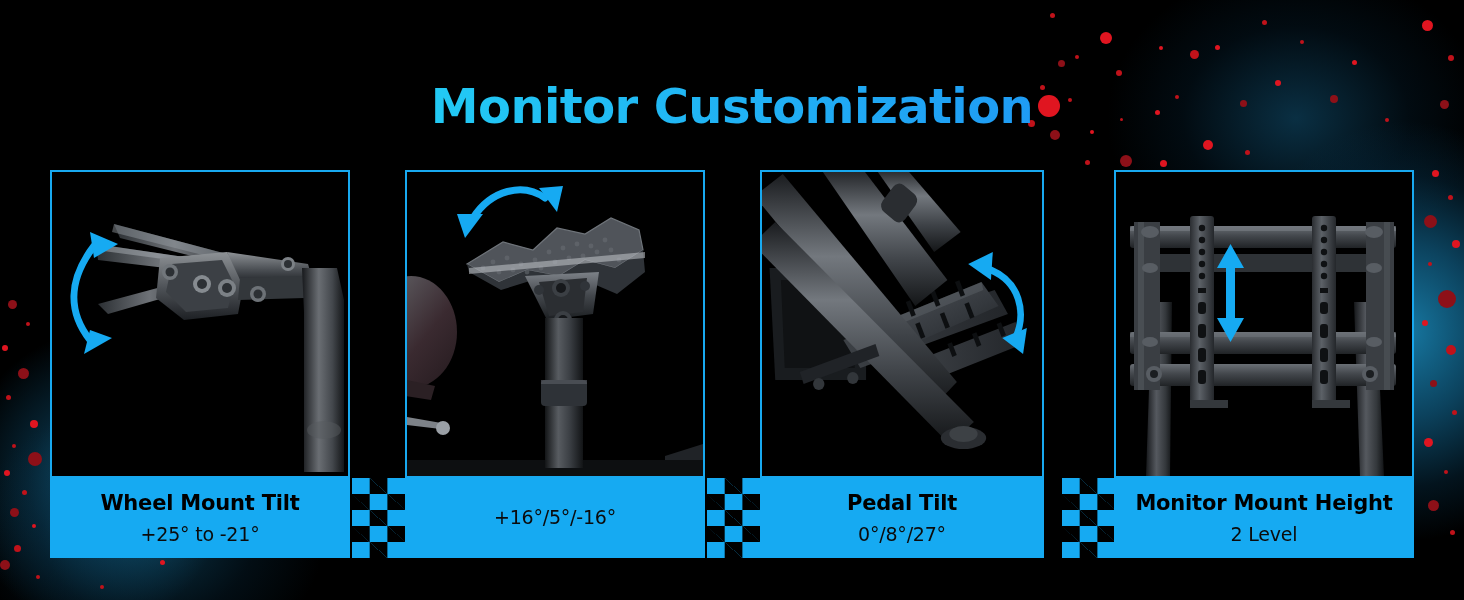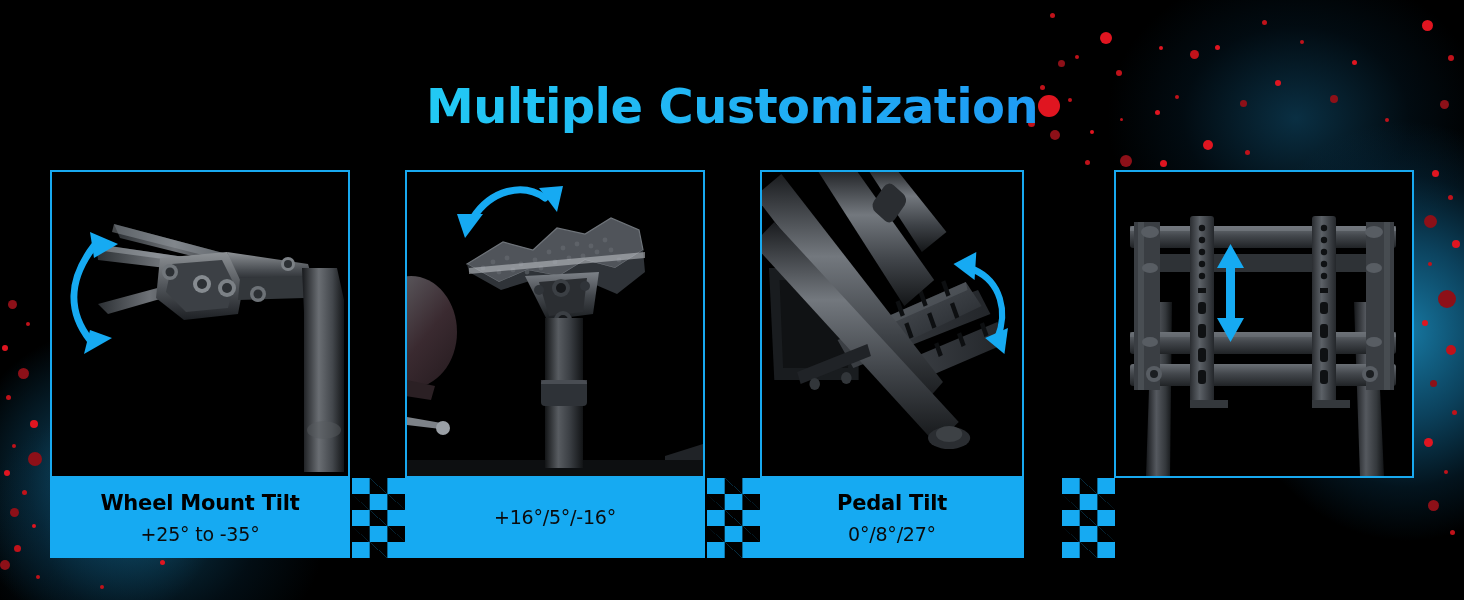--- a/index.html
+++ b/index.html
@@ -176,21 +176,21 @@
     <div class="splat" style="left:22px;top:490px;width:5px;height:5px;"></div>
     <div class="splat dk" style="left:10px;top:508px;width:9px;height:9px;"></div>
     <div class="splat br" style="left:32px;top:524px;width:4px;height:4px;"></div>
     <div class="splat" style="left:14px;top:545px;width:7px;height:7px;"></div>
     <div class="splat dk" style="left:0px;top:560px;width:10px;height:10px;"></div>
     <div class="splat" style="left:36px;top:575px;width:4px;height:4px;"></div>
     <div class="splat br" style="left:160px;top:560px;width:5px;height:5px;"></div>
     <div class="splat" style="left:100px;top:585px;width:4px;height:4px;"></div>
   </div>
 
-  <div class="title">Multiple Customization</div>
+  <div class="title">Monitor Customization</div>
 
   <div class="panels">
 
     <div class="card" style="left:50px; width:300px;">
       <div class="frame">
         <div class="art">
           <svg viewBox="0 0 296 304" preserveAspectRatio="none">
             <defs>
               <linearGradient id="m1" x1="0" y1="0" x2="0" y2="1">
                 <stop offset="0" class="metal-l"></stop>
@@ -241,21 +241,21 @@
             <g fill="none" stroke="#16aaf2" stroke-width="7" stroke-linecap="round">
               <path d="M42,74 C16,108 16,140 38,168"></path>
             </g>
             <polygon points="38,60 66,72 42,86" fill="#16aaf2"></polygon>
             <polygon points="32,182 60,166 38,158" fill="#16aaf2"></polygon>
           </svg>
         </div>
       </div>
       <div class="caption">
         <div class="cap-title">Wheel Mount Tilt</div>
-        <div class="cap-sub">+25° to -35°</div>
+        <div class="cap-sub">+25° to -21°</div>
       </div>
     </div>
 
     <div class="checker" style="left:352px;"></div>
 
     <div class="card" style="left:405px; width:300px;">
       <div class="frame">
         <div class="art">
           <svg viewBox="0 0 296 304" preserveAspectRatio="none">
             <defs>
@@ -338,21 +338,21 @@
           </svg>
         </div>
       </div>
       <div class="caption">
         <div class="cap-sub">+16°/5°/-16°</div>
       </div>
     </div>
 
     <div class="checker" style="left:707px;"></div>
 
-    <div class="card" style="left:760px; width:264px;">
+    <div class="card" style="left:760px; width:284px;">
       <div class="frame">
         <div class="art">
           <svg viewBox="0 0 296 304" preserveAspectRatio="none">
             <defs>
               <linearGradient id="tube3" x1="0" y1="0" x2="0" y2="1">
                 <stop offset="0" stop-color="#1a1c1f"></stop>
                   <stop offset="35%" stop-color="#73787e"></stop>
                 <stop offset="68%" stop-color="#3f4348"></stop>
                   <stop offset="1" stop-color="#141618"></stop>
               </linearGradient>
@@ -512,16 +512,20 @@
             </g>
 
             <g>
               <rect x="110" y="90" width="9" height="62" fill="#16aaf2"></rect>
               <polygon points="114.5,72 128,96 101,96" fill="#16aaf2"></polygon>
               <polygon points="114.5,170 128,146 101,146" fill="#16aaf2"></polygon>
             </g>
           </svg>
         </div>
       </div>
+      <div class="caption">
+        <div class="cap-title">Monitor Mount Height</div>
+        <div class="cap-sub">2 Level</div>
+      </div>
     </div>
 
   </div>
 </div>
 
 </body></html>

